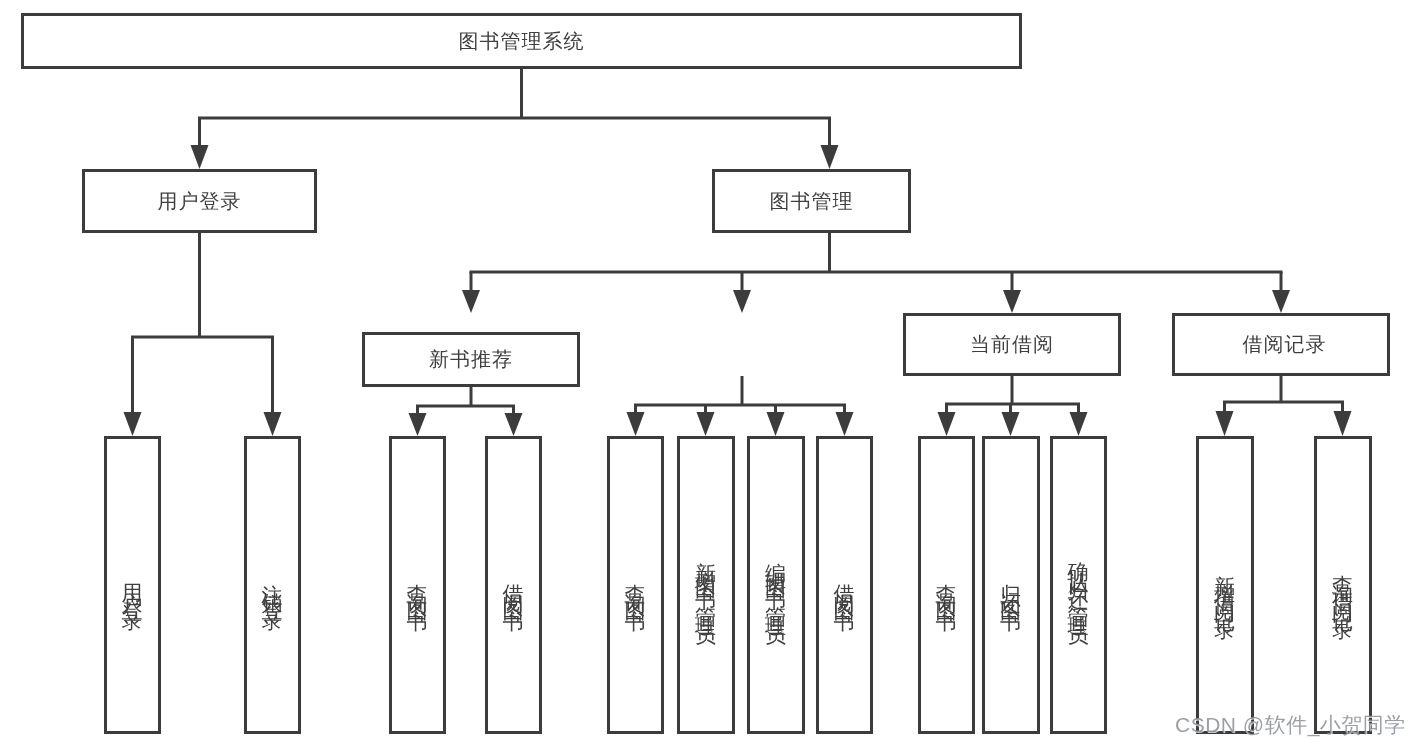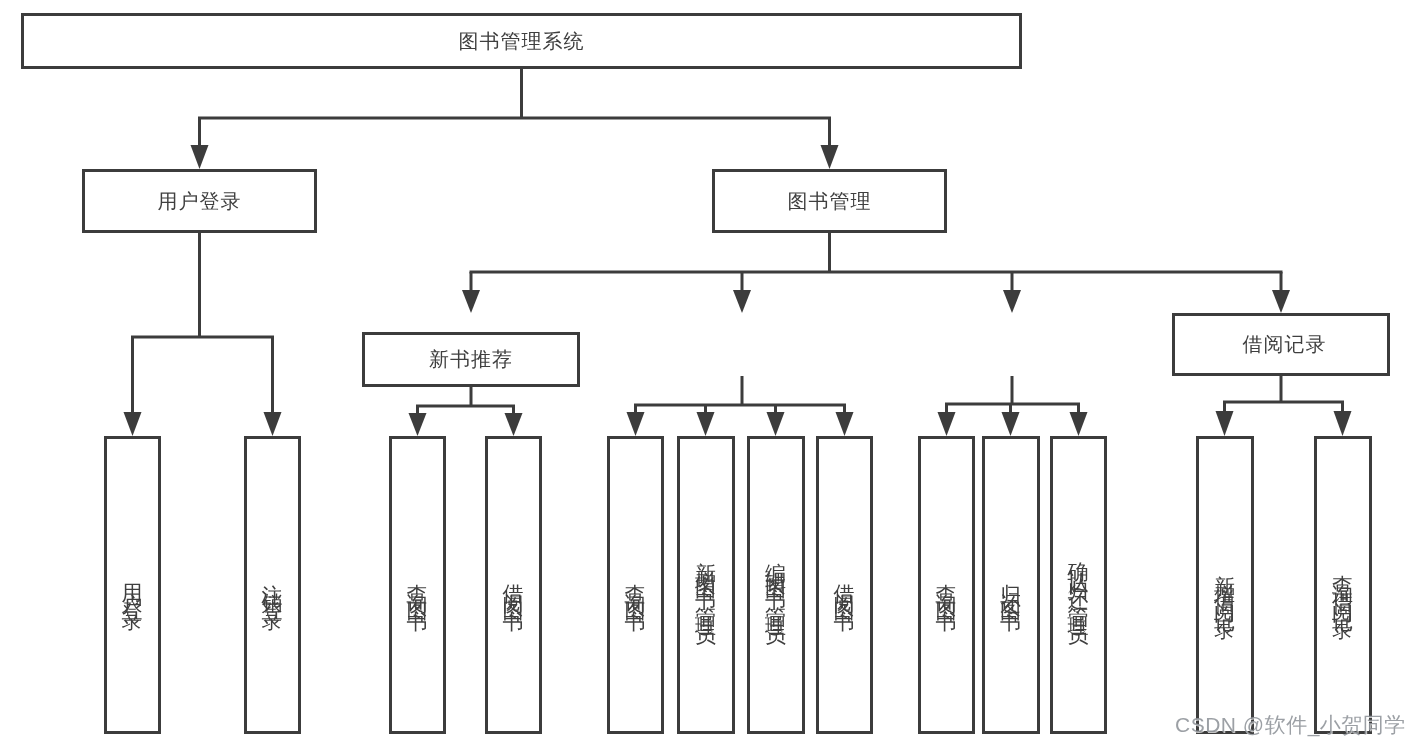--- a/index.html
+++ b/index.html
@@ -116,23 +116,24 @@
       <line x1="1224.5" y1="402" x2="1224.5" y2="413"></line>
       <polygon points="1215.5,411 1233.5,411 1224.5,436" stroke="none"></polygon>
       <line x1="1342.5" y1="402" x2="1342.5" y2="413"></line>
       <polygon points="1333.5,411 1351.5,411 1342.5,436" stroke="none"></polygon>
     </g>
   </svg>
 
   <div class="node h root" style="left:21px;top:13px;width:1001px;height:56px;">图书管理系统</div>
 
   <div class="node h" style="left:82px;top:169px;width:235px;height:64px;">用户登录</div>
-  <div class="node h" style="left:712px;top:169px;width:235px;height:64px;">图书管理</div>
+  <div class="node h" style="left:712px;top:169px;width:199px;height:64px;">图书管理</div>
 
   <div class="node h" style="left:362px;top:313px;width:218px;height:55px;margin-top:19px;">新书推荐</div>
+  <div class="node h" style="left:903px;top:313px;width:218px;height:63px;">当前借阅</div>
   <div class="node h" style="left:1172px;top:313px;width:218px;height:63px;padding-left:7px;">借阅记录</div>
 
   <div class="node v" style="left:104px;top:436px;width:57px;height:298px;">用户登录</div>
   <div class="node v" style="left:244px;top:436px;width:57px;height:298px;">注销登录</div>
 
   <div class="node v" style="left:389px;top:436px;width:57px;height:298px;">查询图书</div>
   <div class="node v" style="left:485px;top:436px;width:57px;height:298px;">借阅图书</div>
 
   <div class="node v" style="left:607px;top:436px;width:57px;height:298px;">查询图书</div>
   <div class="node v" style="left:677px;top:436px;width:58px;height:298px;">新增图书（管理员）</div>

